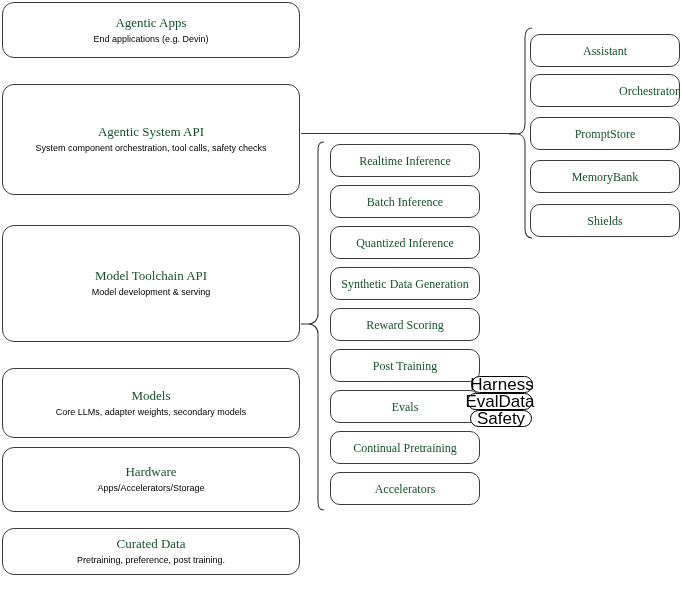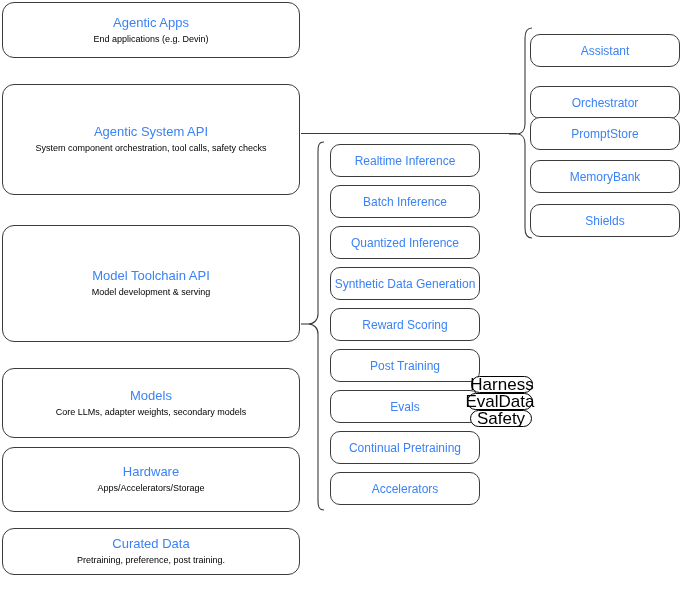--- a/index.html
+++ b/index.html
@@ -26,22 +26,23 @@
     background: #ffffff;
     display: flex;
     flex-direction: column;
     align-items: center;
     justify-content: center;
     text-align: center;
   }
   .rbox .title {
     font-size: 13px;
     line-height: 16px;
-    color: #3b82f6;
+    color: #14532d;
     white-space: nowrap;
+    font-family: Liberation Serif, serif;
   }
   .rbox .subtitle {
     font-size: 9px;
     line-height: 13px;
     color: #000;
     margin-top: 2px;
     white-space: nowrap;
   }
 
   
@@ -188,21 +189,21 @@
     <div class="title">Accelerators</div>
   </div>
 
   <div class="pill" style="left:471px;top:376px;width:62px;">Harness</div>
   <div class="pill" style="left:467px;top:393px;width:66px;">EvalData</div>
   <div class="pill" style="left:470px;top:410px;width:62px;">Safety</div>
 
   <div class="rbox right-box" style="top:34px;">
     <div class="title">Assistant</div>
   </div>
-  <div class="rbox right-box" style="top:86px;">
+  <div class="rbox right-box" style="top:74px;align-items:flex-end;">
     <div class="title">Orchestrator</div>
   </div>
   <div class="rbox right-box" style="top:117px;">
     <div class="title">PromptStore</div>
   </div>
   <div class="rbox right-box" style="top:160px;">
     <div class="title">MemoryBank</div>
   </div>
   <div class="rbox right-box" style="top:204px;">
     <div class="title">Shields</div>

